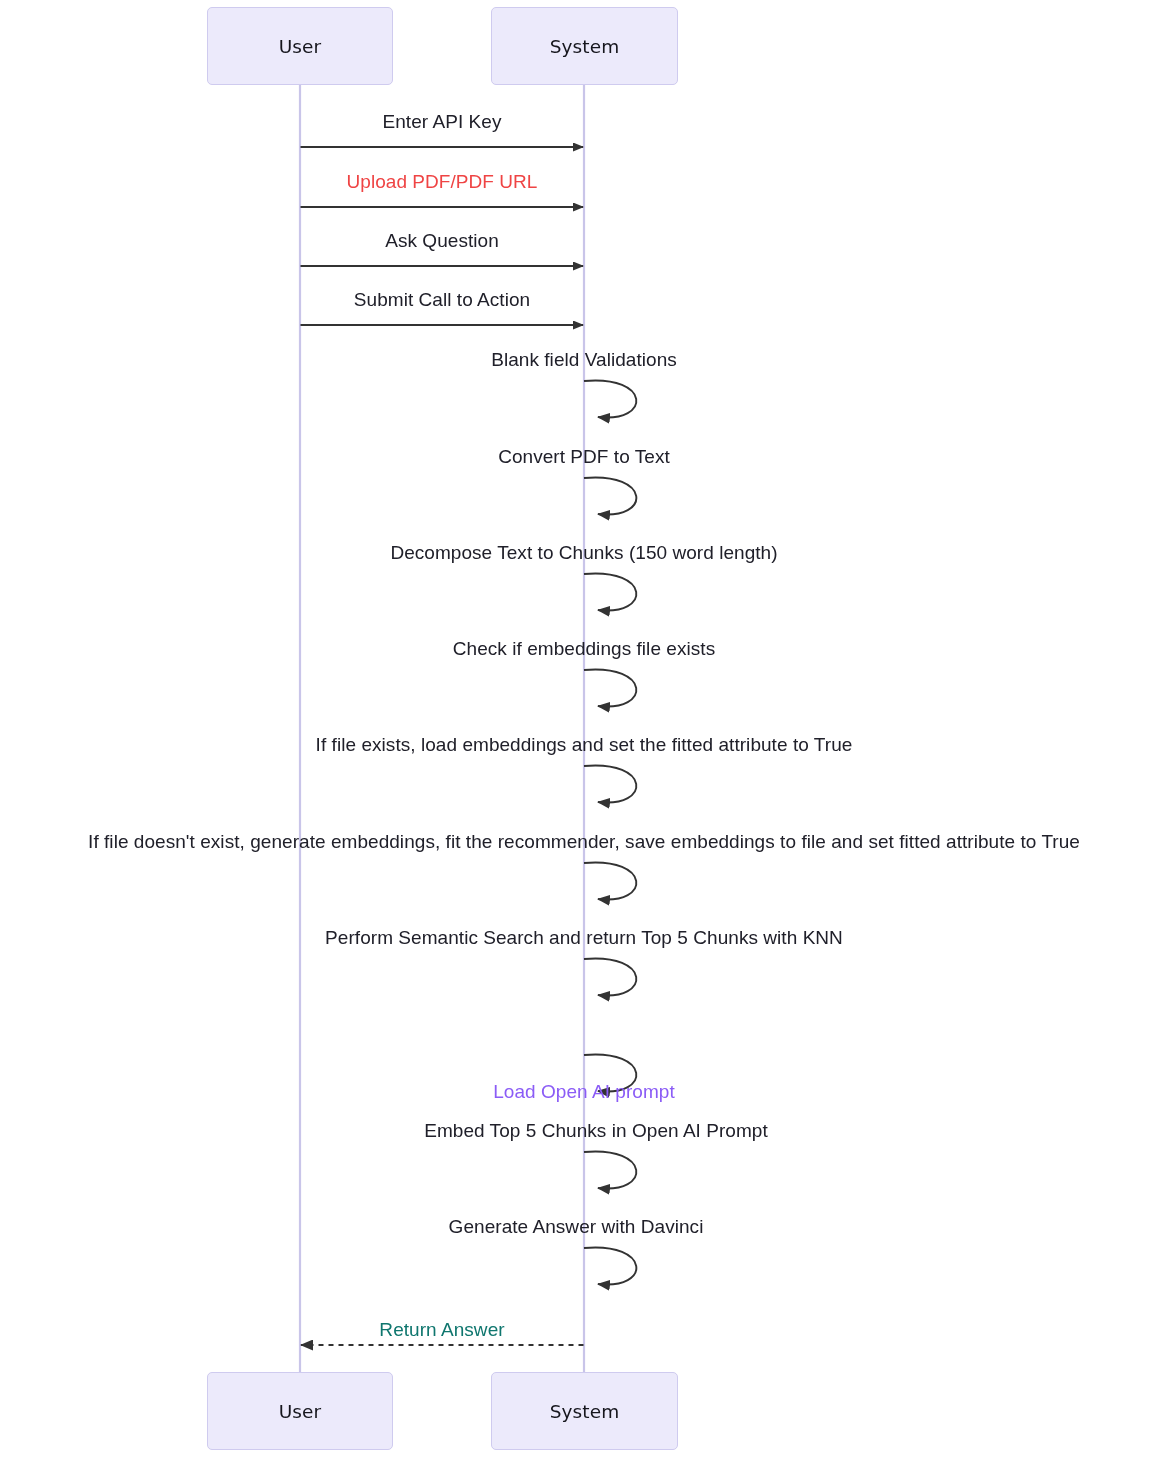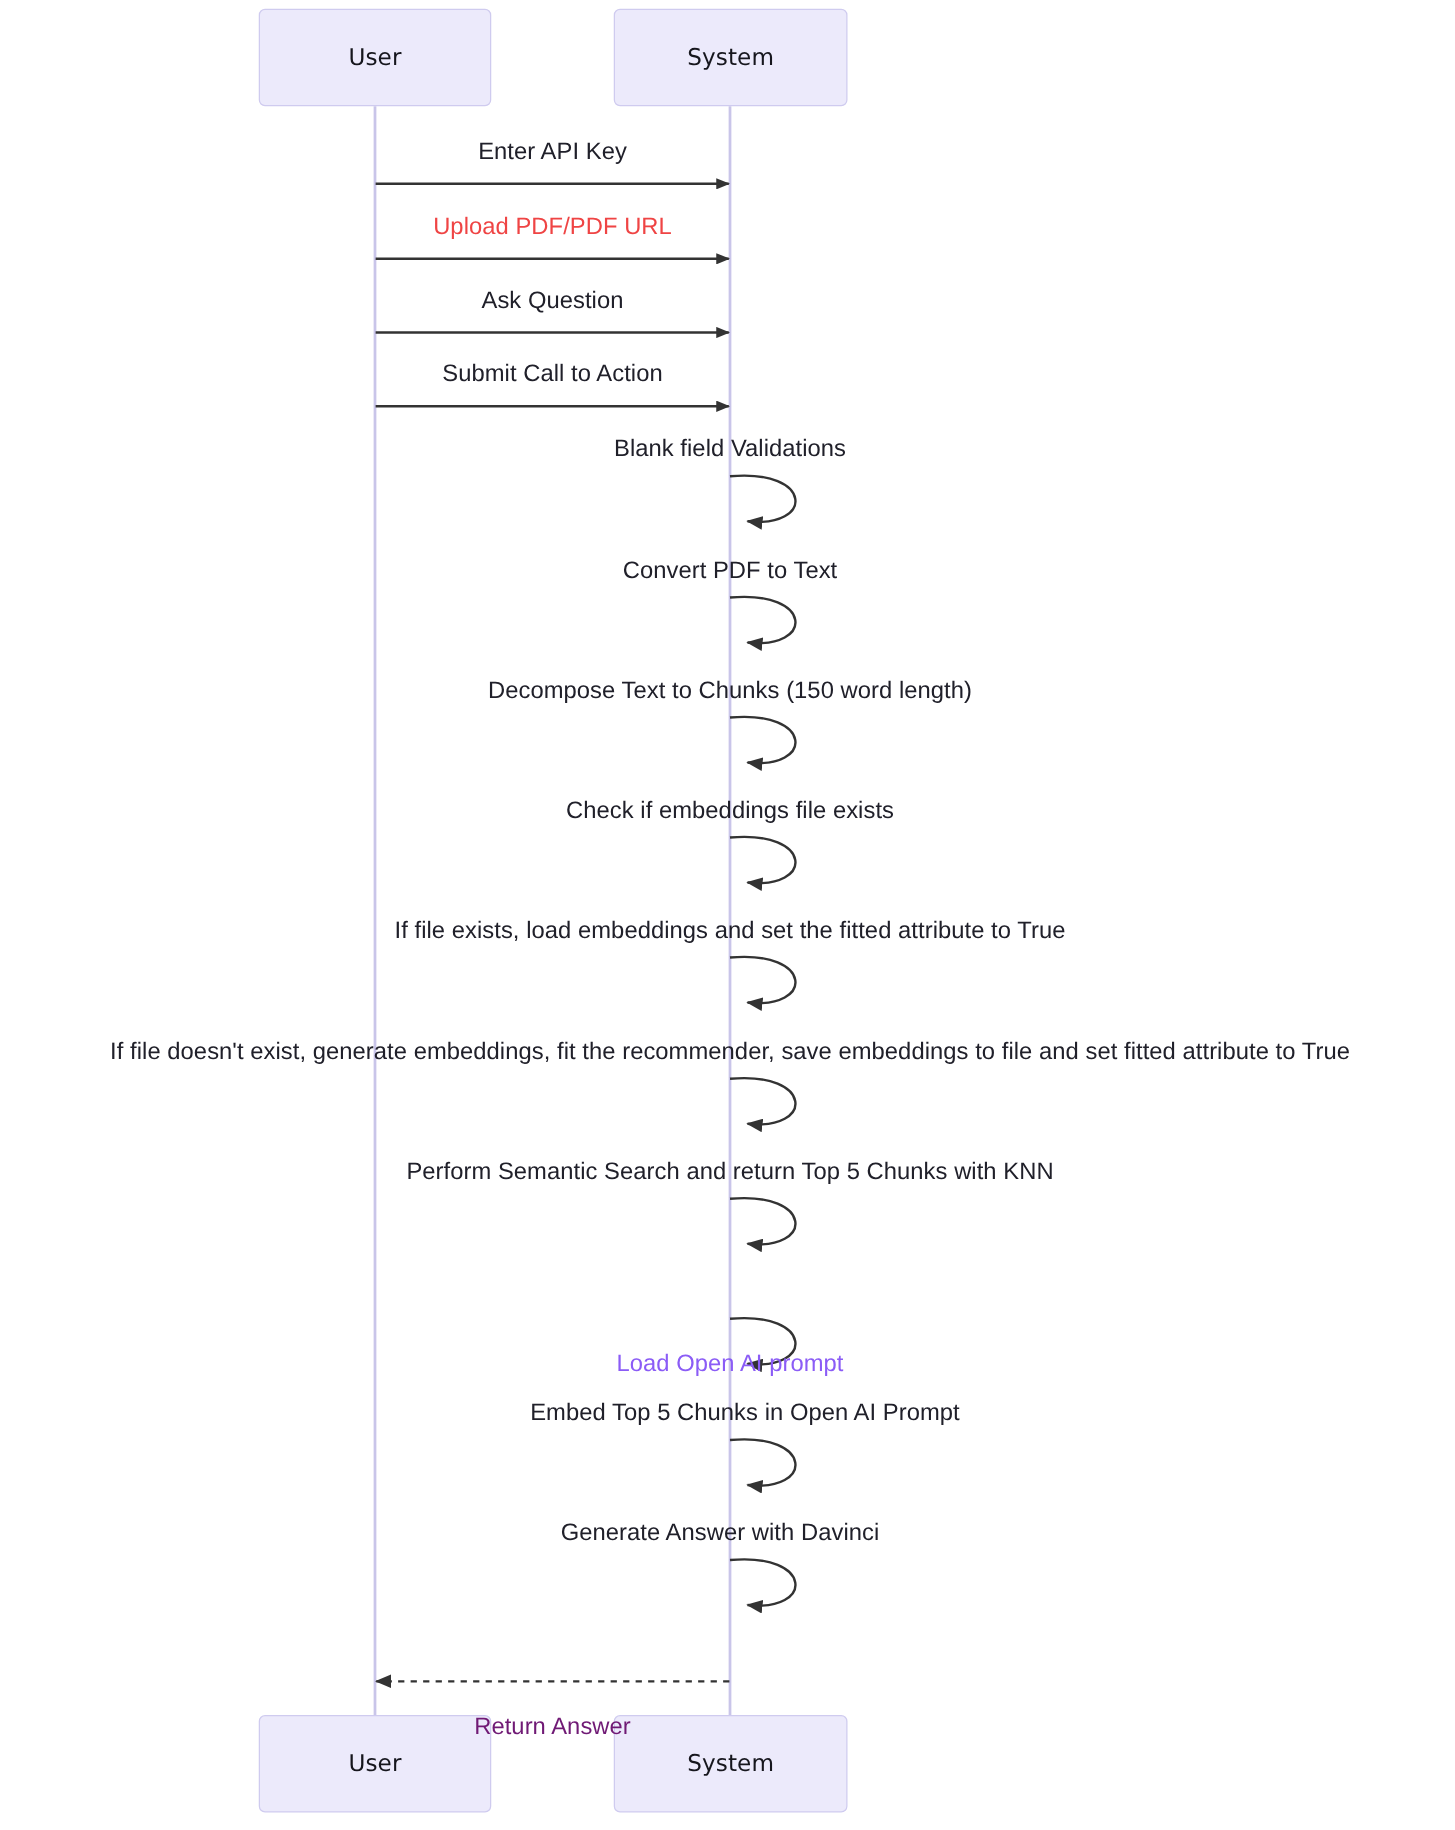--- a/index.html
+++ b/index.html
@@ -113,16 +113,16 @@
       <div class="msg-label" style="left: 584px; top: 349px; color: rgb(32, 32, 42);">Blank field Validations</div>
       <div class="msg-label" style="left: 584px; top: 446px; color: rgb(32, 32, 42);">Convert PDF to Text</div>
       <div class="msg-label" style="left: 584px; top: 542px; color: rgb(32, 32, 42);">Decompose Text to Chunks (150 word length)</div>
       <div class="msg-label" style="left: 584px; top: 638px; color: rgb(32, 32, 42);">Check if embeddings file exists</div>
       <div class="msg-label" style="left: 584px; top: 734px; color: rgb(32, 32, 42);">If file exists, load embeddings and set the fitted attribute to True</div>
       <div class="msg-label" style="left: 584px; top: 831px; color: rgb(32, 32, 42);">If file doesn't exist, generate embeddings, fit the recommender, save embeddings to file and set fitted attribute to True</div>
       <div class="msg-label" style="left: 584px; top: 927px; color: rgb(32, 32, 42);">Perform Semantic Search and return Top 5 Chunks with KNN</div>
       <div class="msg-label" style="left: 584px; top: 1041px; color: #8b5cf6; margin-top: 40px;">Load Open AI prompt</div>
       <div class="msg-label" style="left: 584px; top: 1120px; color: rgb(32, 32, 42); margin-left: 12px;">Embed Top 5 Chunks in Open AI Prompt</div>
       <div class="msg-label" style="left: 576px; top: 1216px; color: rgb(32, 32, 42);">Generate Answer with Davinci</div>
-      <div class="msg-label" style="left: 442px; top: 1371px; color: #701a75;">Return Answer</div>
+      <div class="msg-label" style="left: 442px; top: 1319px; color: #0f766e;">Return Answer</div>
     </div>
 
 </div>
 
 </body></html>

